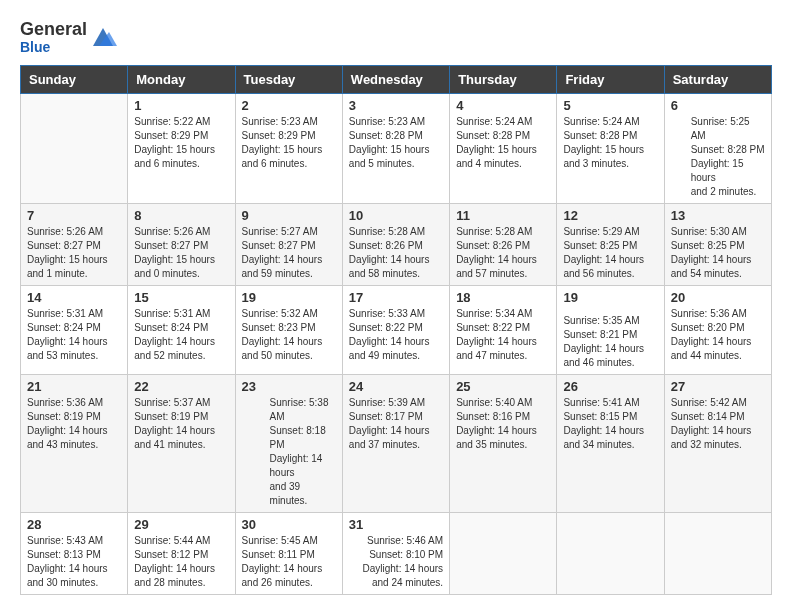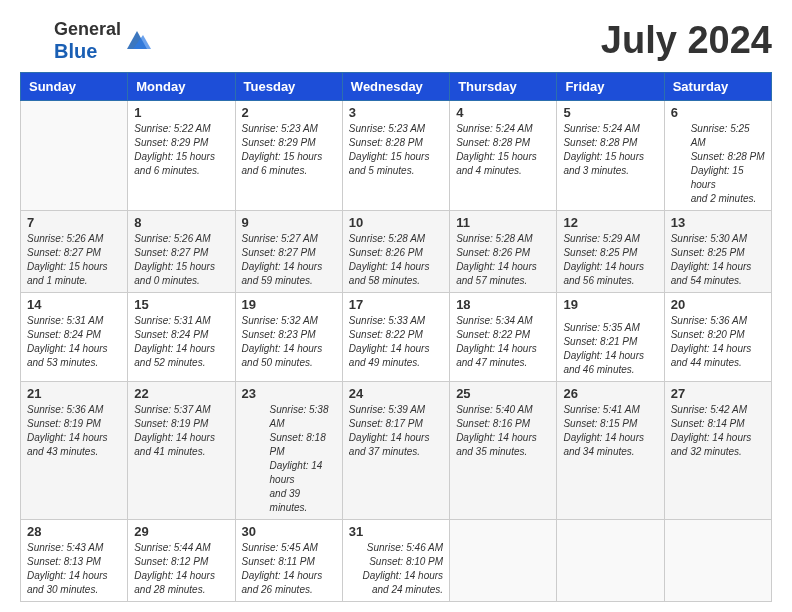--- a/index.html
+++ b/index.html
@@ -8,38 +8,37 @@
       background: #fff;
       width: 792px;
       min-height: 612px;
       padding: 20px;
     }
     .header {
       display: flex;
       justify-content: space-between;
       align-items: flex-start;
       margin-bottom: 10px;
-      margin-left: 34px;
     }
     .logo {
       display: flex;
       align-items: center;
     }
     .logo-text {
       display: flex;
       flex-direction: column;
       line-height: 1.1;
     }
     .logo-general {
       font-size: 18px;
       font-weight: bold;
       color: #333;
     }
     .logo-blue {
-      font-size: 20px;
+      font-size: 14px;
       font-weight: bold;
       color: #1a5fb4;
     }
     .logo-icon {
       width: 28px;
       height: 28px;
       margin-left: 2px;
     }
     .title-block {
       text-align: right;
@@ -53,21 +52,21 @@
     .location {
       font-size: 14px;
       color: #555;
     }
     table {
       width: 100%;
       border-collapse: collapse;
       font-size: 11px;
     }
     thead tr th {
-      background-color: #1d4ed8;
+      background-color: #404040;
       color: #fff;
       text-align: left;
       padding: 6px 8px;
       font-size: 13px;
       font-weight: bold;
       border: 1px solid #2c6fad;
     }
     tbody tr td {
       border: 1px solid #ccc;
       vertical-align: top;
@@ -85,42 +84,40 @@
     .day-number {
       font-size: 13px;
       font-weight: bold;
       display: block;
       margin-bottom: 2px;
     }
     .day-info {
       font-size: 10px;
       line-height: 1.4;
       color: #333;
-      font-style: italic;
     }
     .empty-cell {
       background-color: #f9f9f9 !important;
     }
   </style>
 </head>
 <body>
 
 <div class="header">
   <div class="logo">
     <div class="logo-text">
       <span class="logo-general">General</span>
       <span class="logo-blue">Blue</span>
     </div>
     <svg class="logo-icon" viewBox="0 0 28 28" xmlns="http://www.w3.org/2000/svg">
       <polygon points="4,22 14,4 24,22" fill="#1a5fb4" opacity="0.85"></polygon>
       <polygon points="10,22 20,8 28,22" fill="#2c7be5" opacity="0.7"></polygon>
     </svg>
   </div>
   <div class="title-block">
-    <div class="month-title">July 2024</div>
   </div>
 </div>
 
 <table>
   <thead>
     <tr>
     <th>Sunday</th>
         <th>Monday</th>
         <th>Tuesday</th>
         <th>Wednesday</th>

